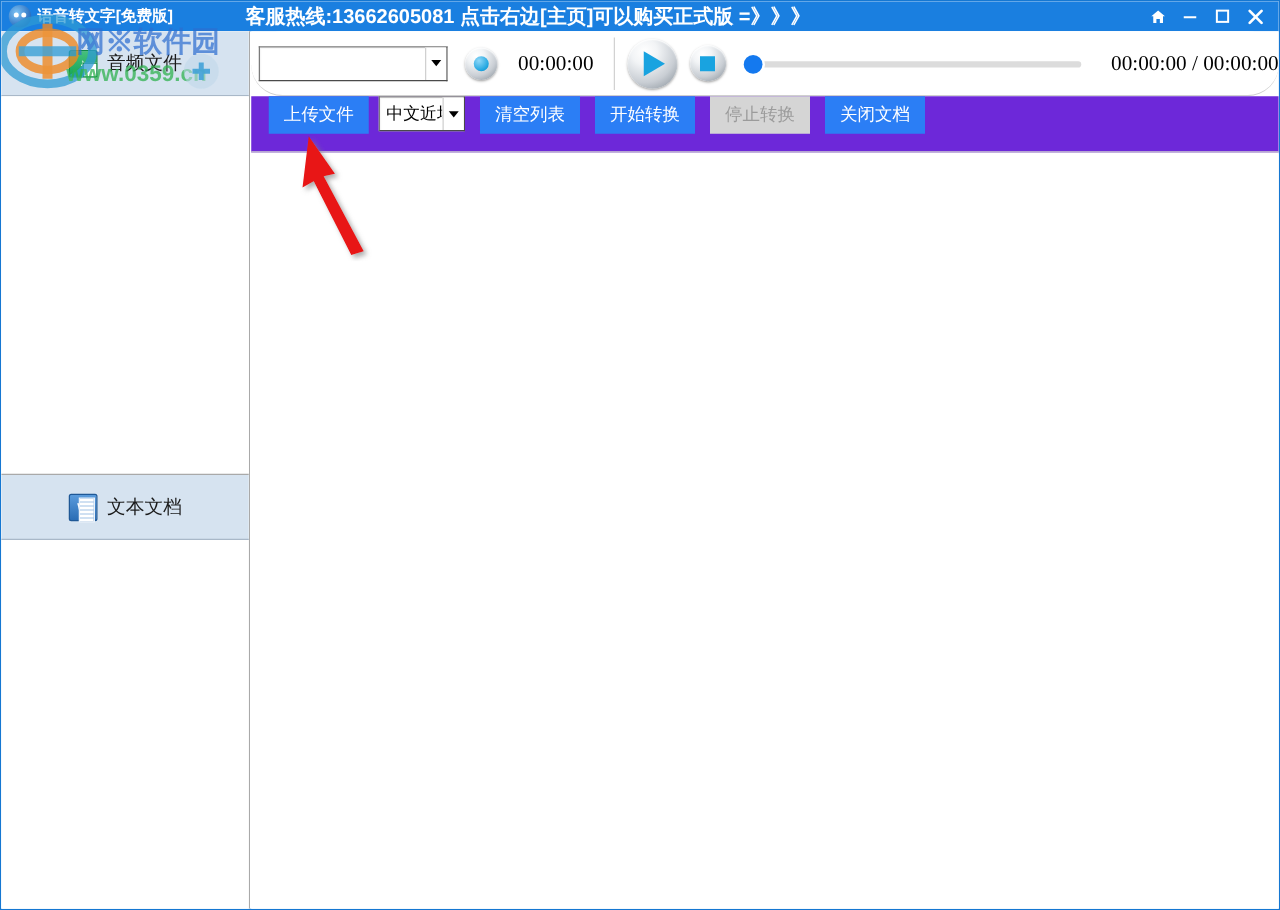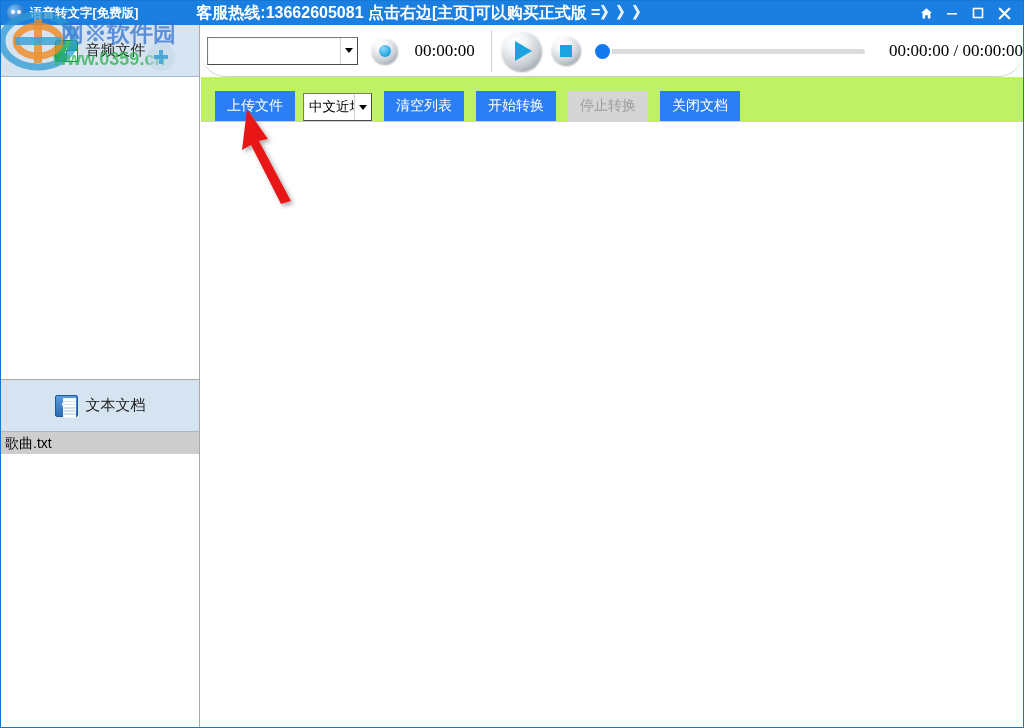--- a/index.html
+++ b/index.html
@@ -164,23 +164,23 @@
     border-bottom: 1px solid #cfcfcf;
     display: flex; align-items: center;
     padding-left: 6px;
     background: #ffffff;
     border-radius: 25px;
   }
   #toolbar-actions {
     position: relative;
     height: 45px;
     border-bottom: 1px solid #cfcfcf;
-    display: flex; align-items: flex-end;
+    display: flex; align-items: flex-start;
     padding-left: 6px;
-    background: #bef264;
+    background: #6d28d9;
   }
 
   
   .combo {
     height: 28px;
     border: 1px solid #7b7b7b;
     border-right-color: #4a4a4a;
     border-bottom-color: #4a4a4a;
     background: #ffffff;
     display: flex; align-items: center;
@@ -358,23 +358,20 @@
         <span class="hdr-label">音频文件</span>
       </div>
       <div class="list-body"></div>
     </div>
 
     <div id="sidebar-doc">
       <div class="panel-header">
         <span class="icon-doc">W</span>
         <span class="hdr-label">文本文档</span>
       </div>
-      <div class="list-body">
-        <div class="file-item">歌曲.txt</div>
-      </div>
     </div>
 
   </div>
 
   <div id="content">
 
     <div id="toolbar-player">
 
       <div class="combo" id="combo-device">
         <span class="combo-text"></span>

